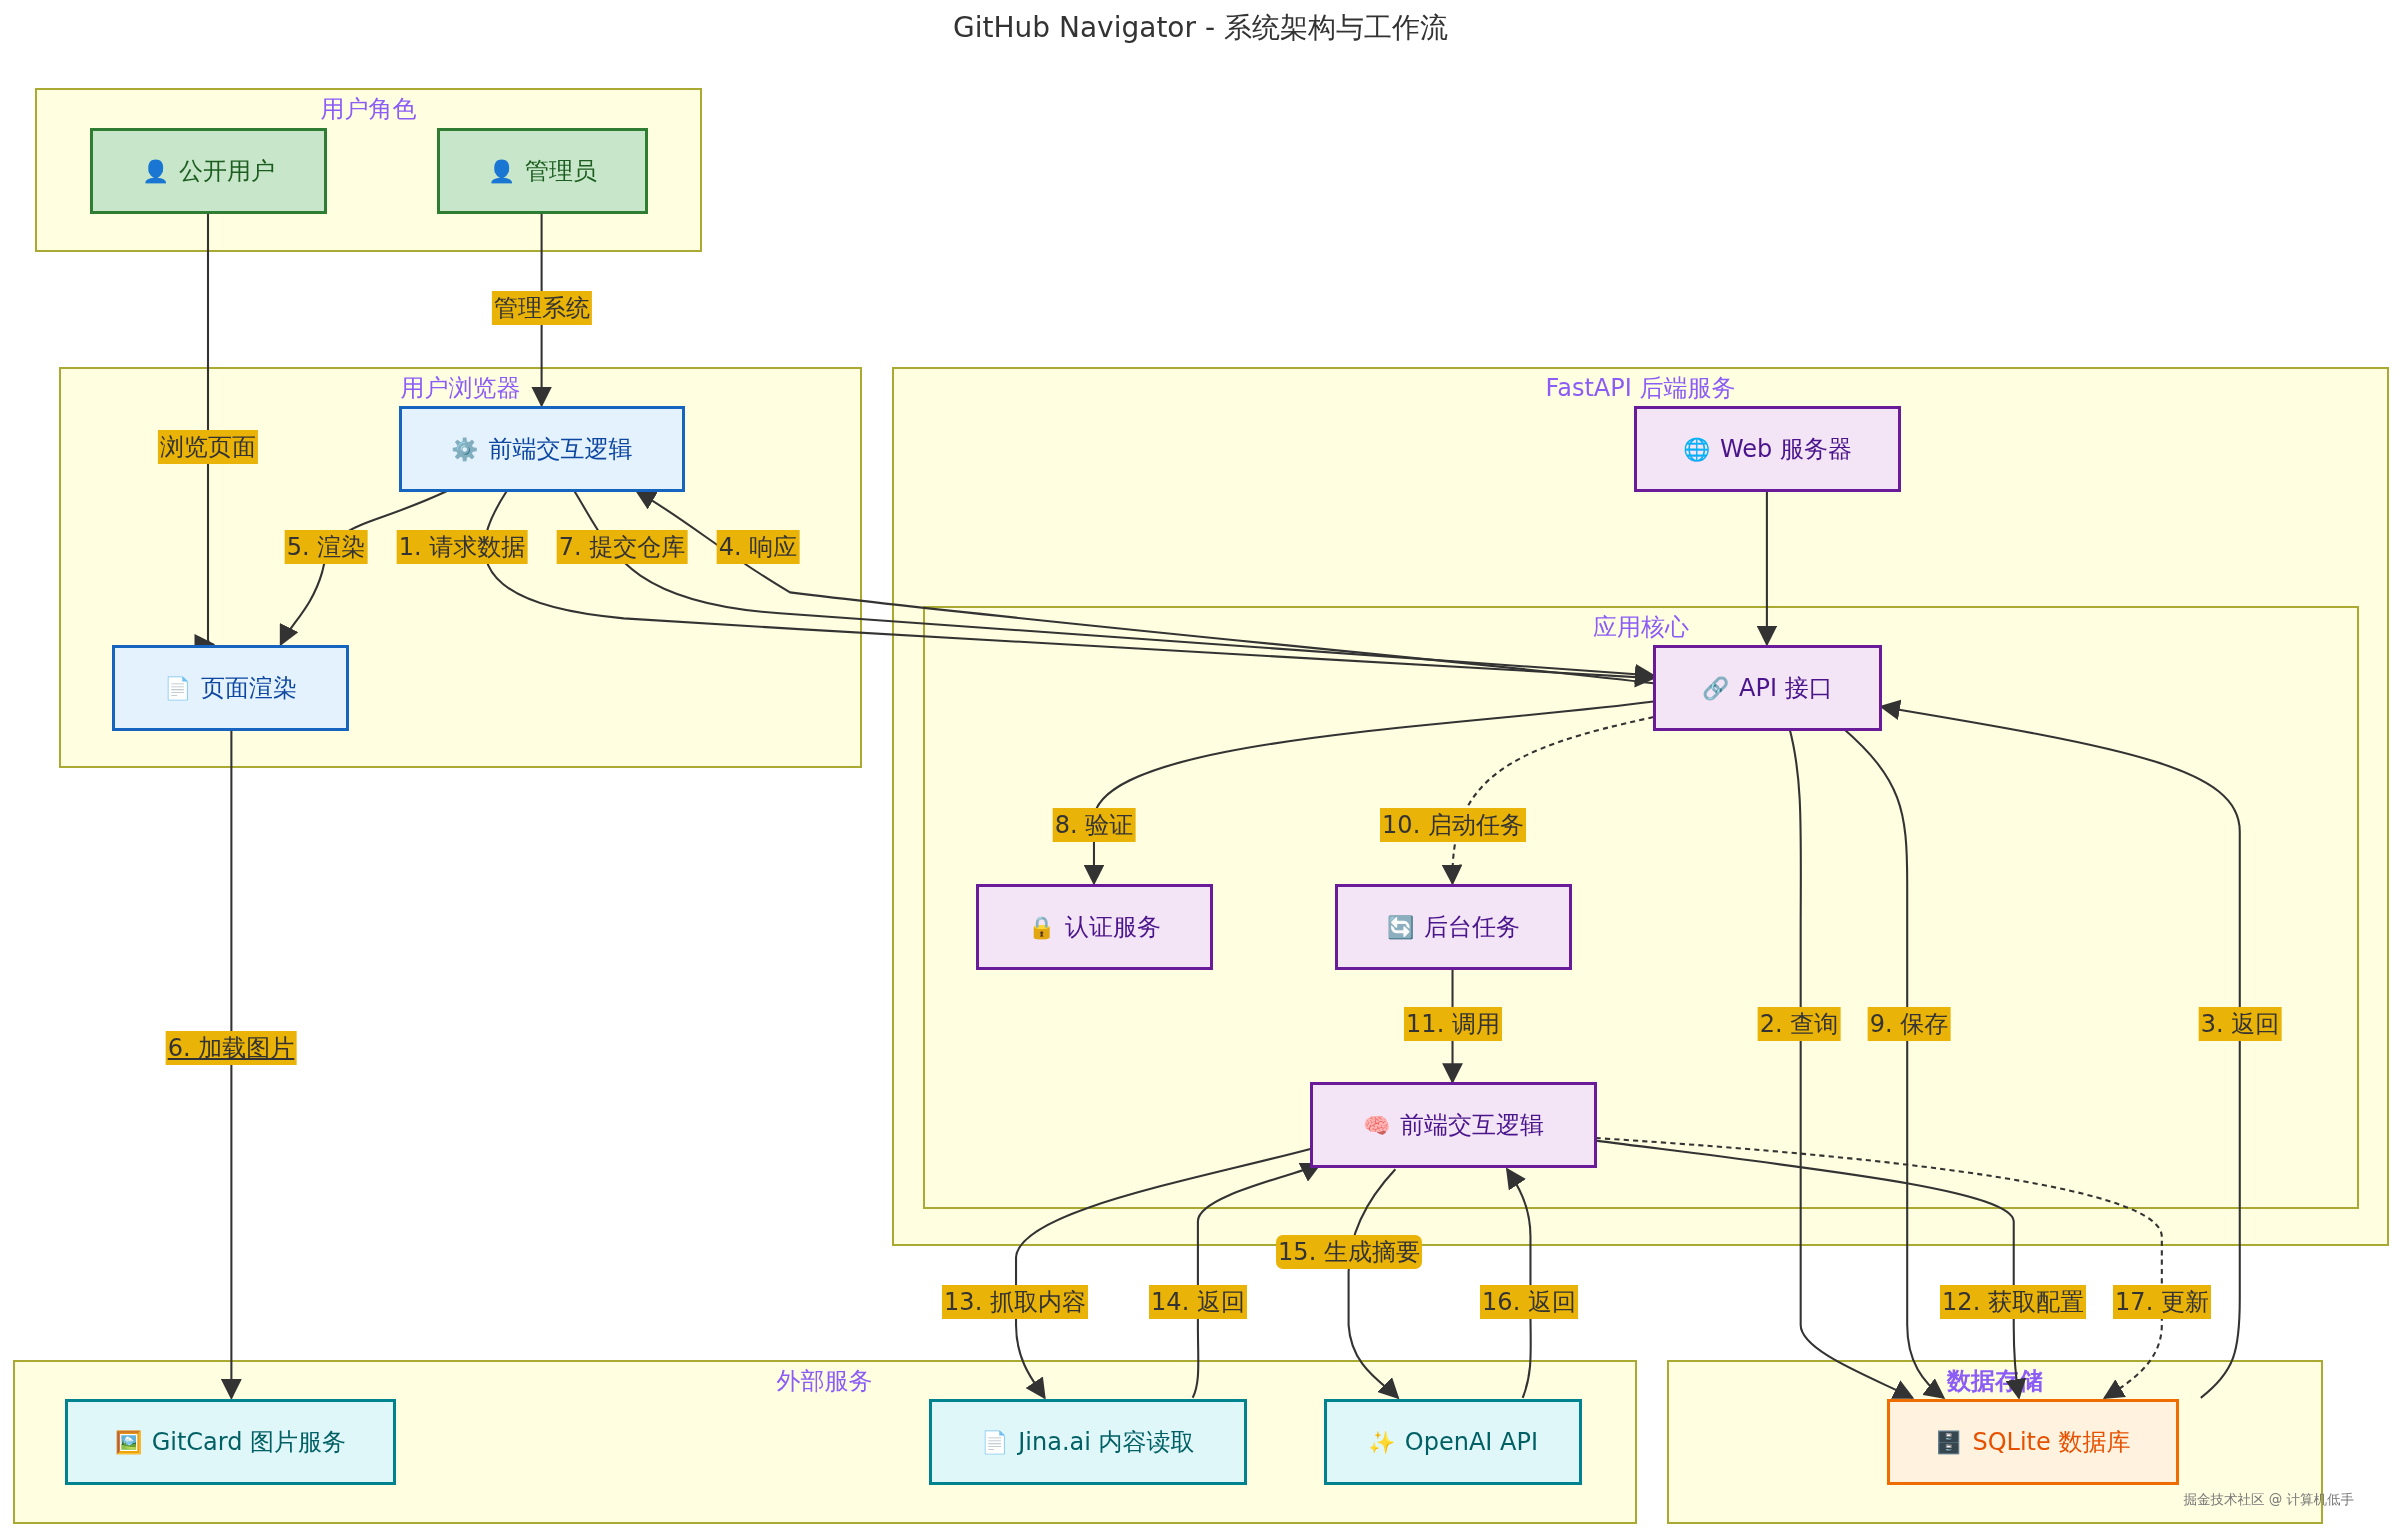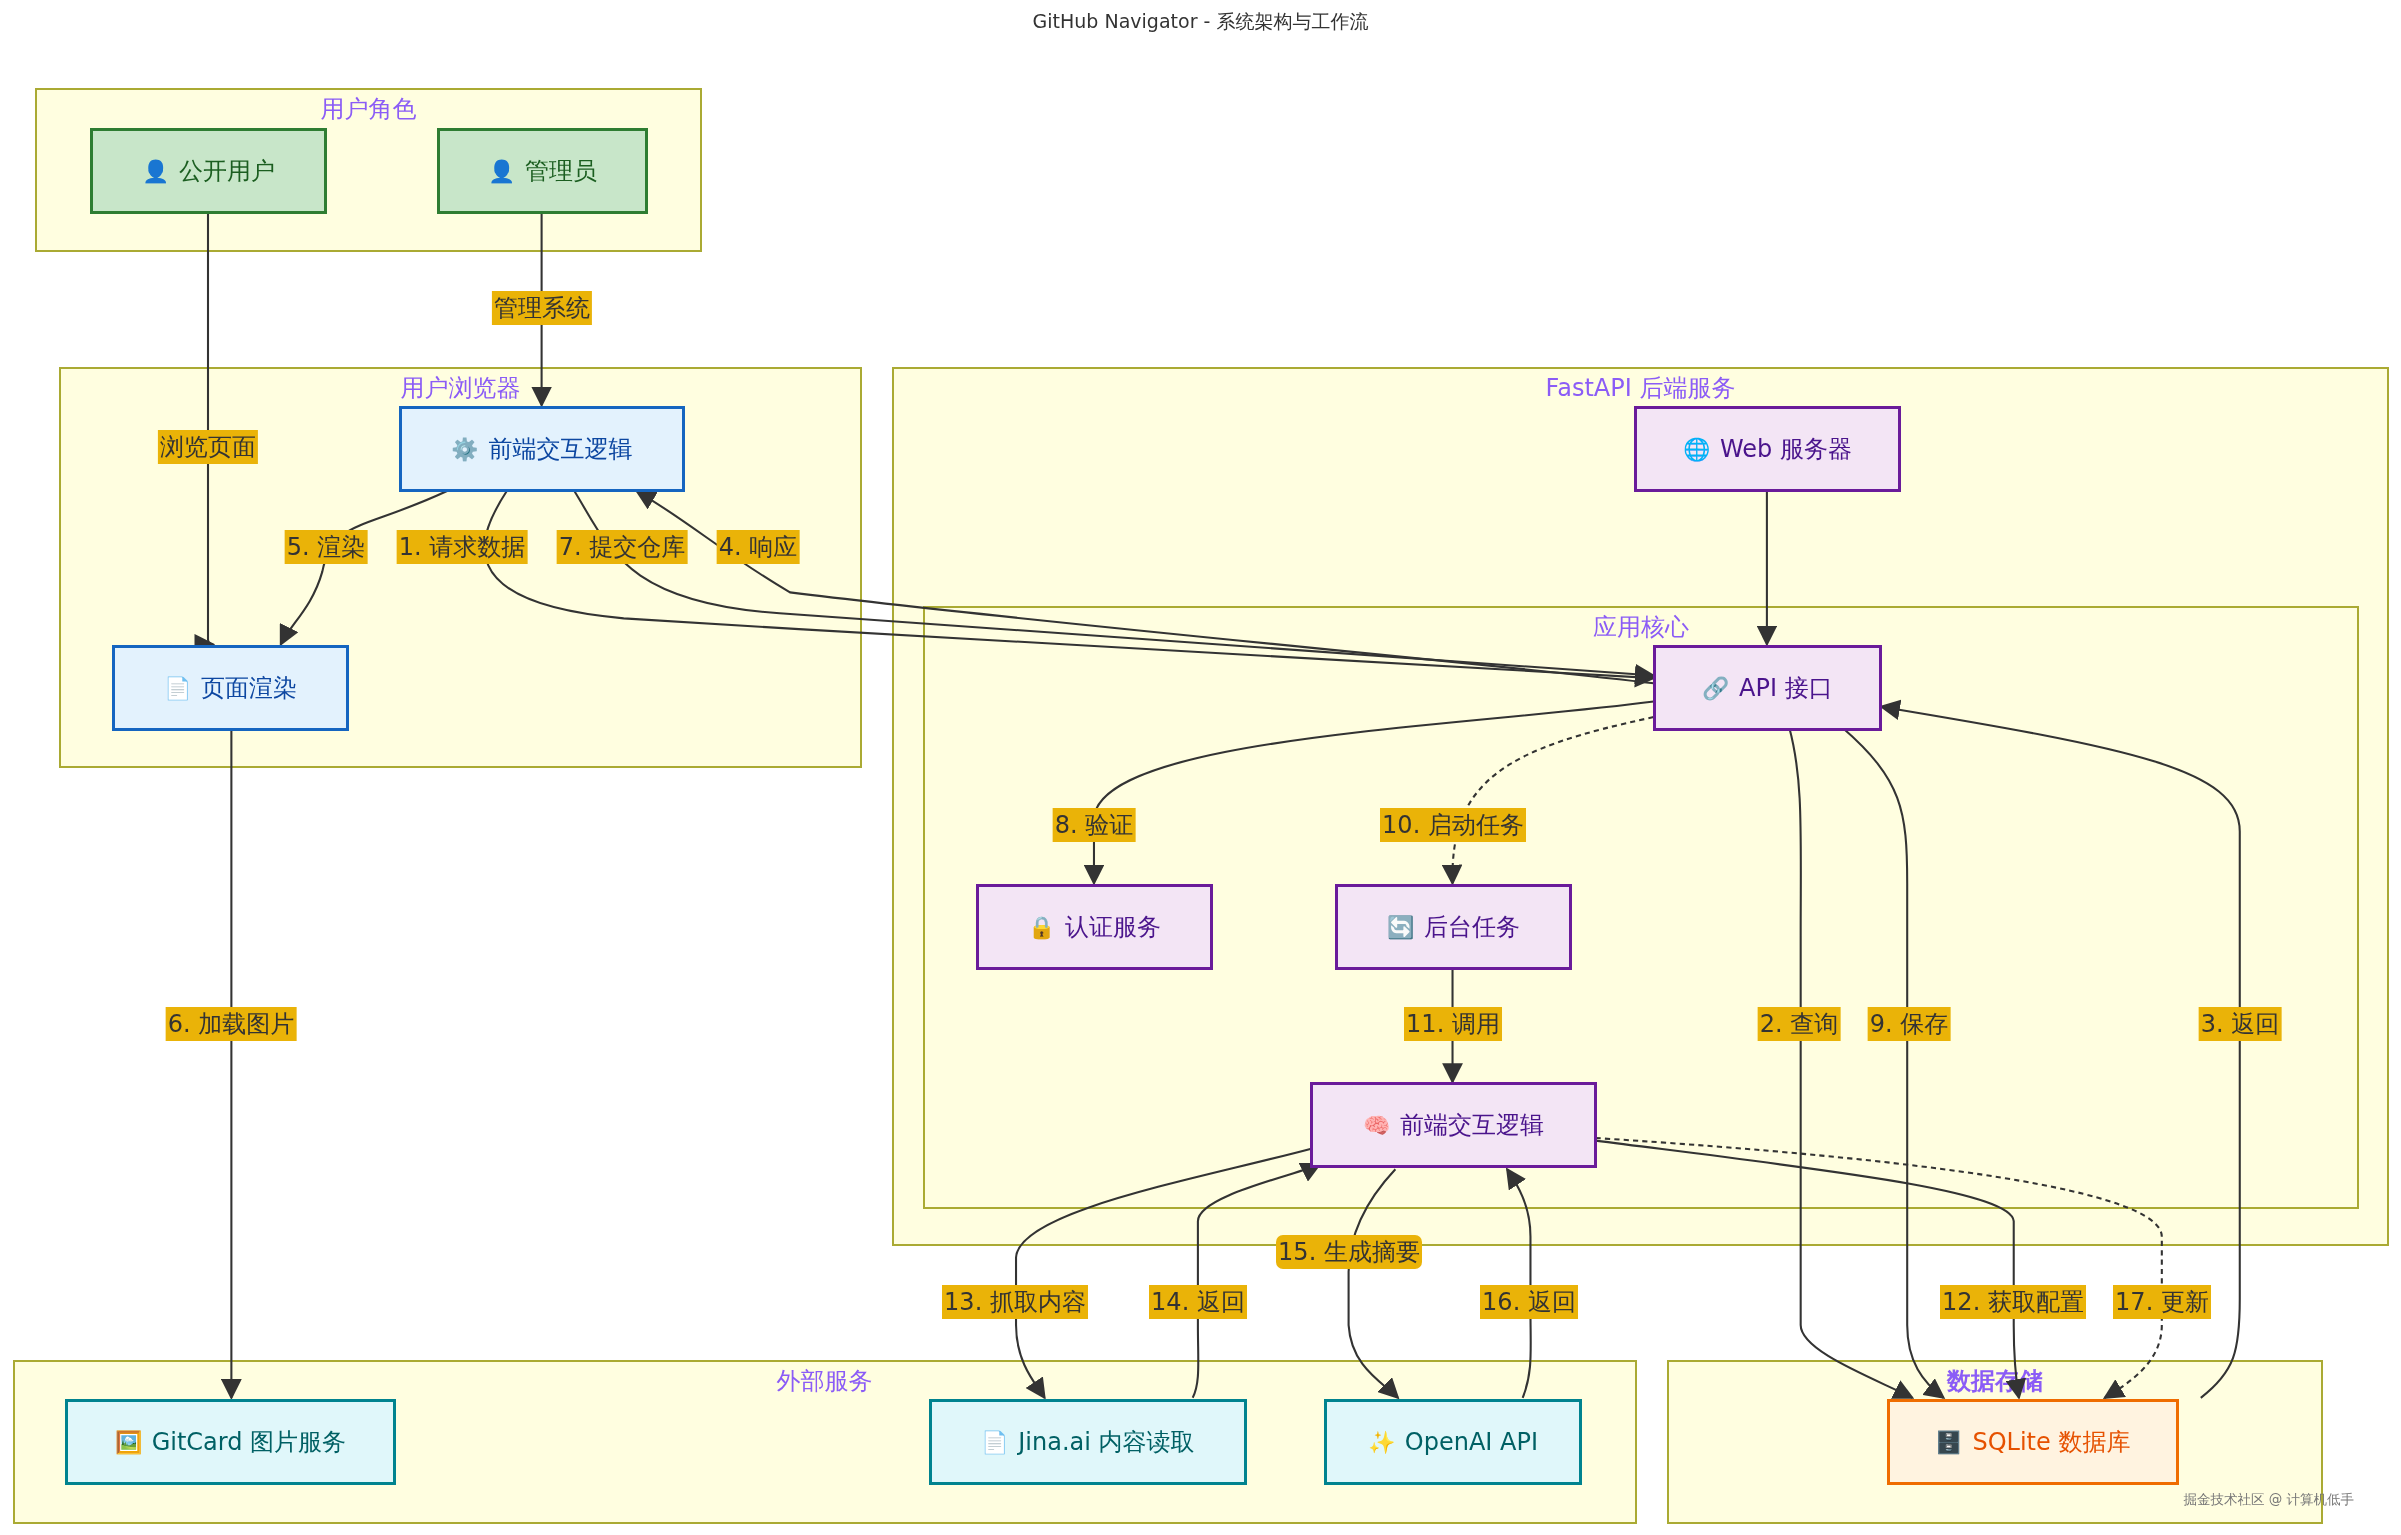--- a/index.html
+++ b/index.html
@@ -1,19 +1,19 @@
 <!DOCTYPE html>
 <html style="font-size:8.3px"><head>
 <meta charset="utf-8">
 <style>
   html, body { margin:0; padding:0; background:#ffffff; }
   body { width:2401px; height:1535px; position:relative; overflow:hidden;
          font-family:"DejaVu Sans","Liberation Sans",sans-serif; color:#333; }
   .title { position:absolute; left:0; width:2401px; top:9.4px; text-align:center;
-           font-size:19px; color:#333; }
+           font-size:28px; color:#333; }
   .cluster { position:absolute; background:#fffee0; border:2.1px solid #aaaa33; box-sizing:border-box; }
   .cluster-label { position:absolute; left:0; right:0; top:3.1px; text-align:center; font-size:24px; color:#8b5cf6; }
   .node { position:absolute; box-sizing:border-box; border:3.6px solid; display:flex;
           align-items:center; justify-content:center; font-size:24px; gap:9.4px; }
   .n-green { background:#c8e6c9; border-color:#2e7d32; color:#1b5e20; }
   .n-blue  { background:#e3f2fd; border-color:#1565c0; color:#0d47a1; }
   .n-purple{ background:#f3e5f5; border-color:#6a1b9a; color:#4a148c; }
   .n-teal  { background:#e0f7fa; border-color:#00838f; color:#006064; }
   .n-orange{ background:#fff3e0; border-color:#ef6c00; color:#e65100; }
   .icon { font-size:22px; }
@@ -128,21 +128,21 @@
   <span class="icon">🗄️</span>
   <span>SQLite 数据库</span>
 </div>
 
 <div class="elabel" style="left:542px;top:308px;">管理系统</div>
 <div class="elabel" style="left:208px;top:447px;">浏览页面</div>
 <div class="elabel" style="left:326px;top:547px;">5. 渲染</div>
 <div class="elabel" style="left:462px;top:547px;">1. 请求数据</div>
 <div class="elabel" style="left:622px;top:547px;">7. 提交仓库</div>
 <div class="elabel" style="left:758px;top:547px;">4. 响应</div>
-<div class="elabel" style="left:231px;top:1024px;">6. 加载图片</div>
+<div class="elabel" style="left:231px;top:1048px;text-decoration:underline;">6. 加载图片</div>
 <div class="elabel" style="left:1094px;top:825px;">8. 验证</div>
 <div class="elabel" style="left:1453px;top:825px;">10. 启动任务</div>
 <div class="elabel" style="left:1453px;top:1024px;">11. 调用</div>
 <div class="elabel" style="left:1799px;top:1024px;">2. 查询</div>
 <div class="elabel" style="left:1909px;top:1024px;">9. 保存</div>
 <div class="elabel" style="left:2240px;top:1024px;">3. 返回</div>
 <div class="elabel" style="left:1015px;top:1302px;">13. 抓取内容</div>
 <div class="elabel" style="left:1198px;top:1302px;">14. 返回</div>
 <div class="elabel" style="left:1349px;top:1252px;border-radius:7px;">15. 生成摘要</div>
 <div class="elabel" style="left:1529px;top:1302px;">16. 返回</div>

